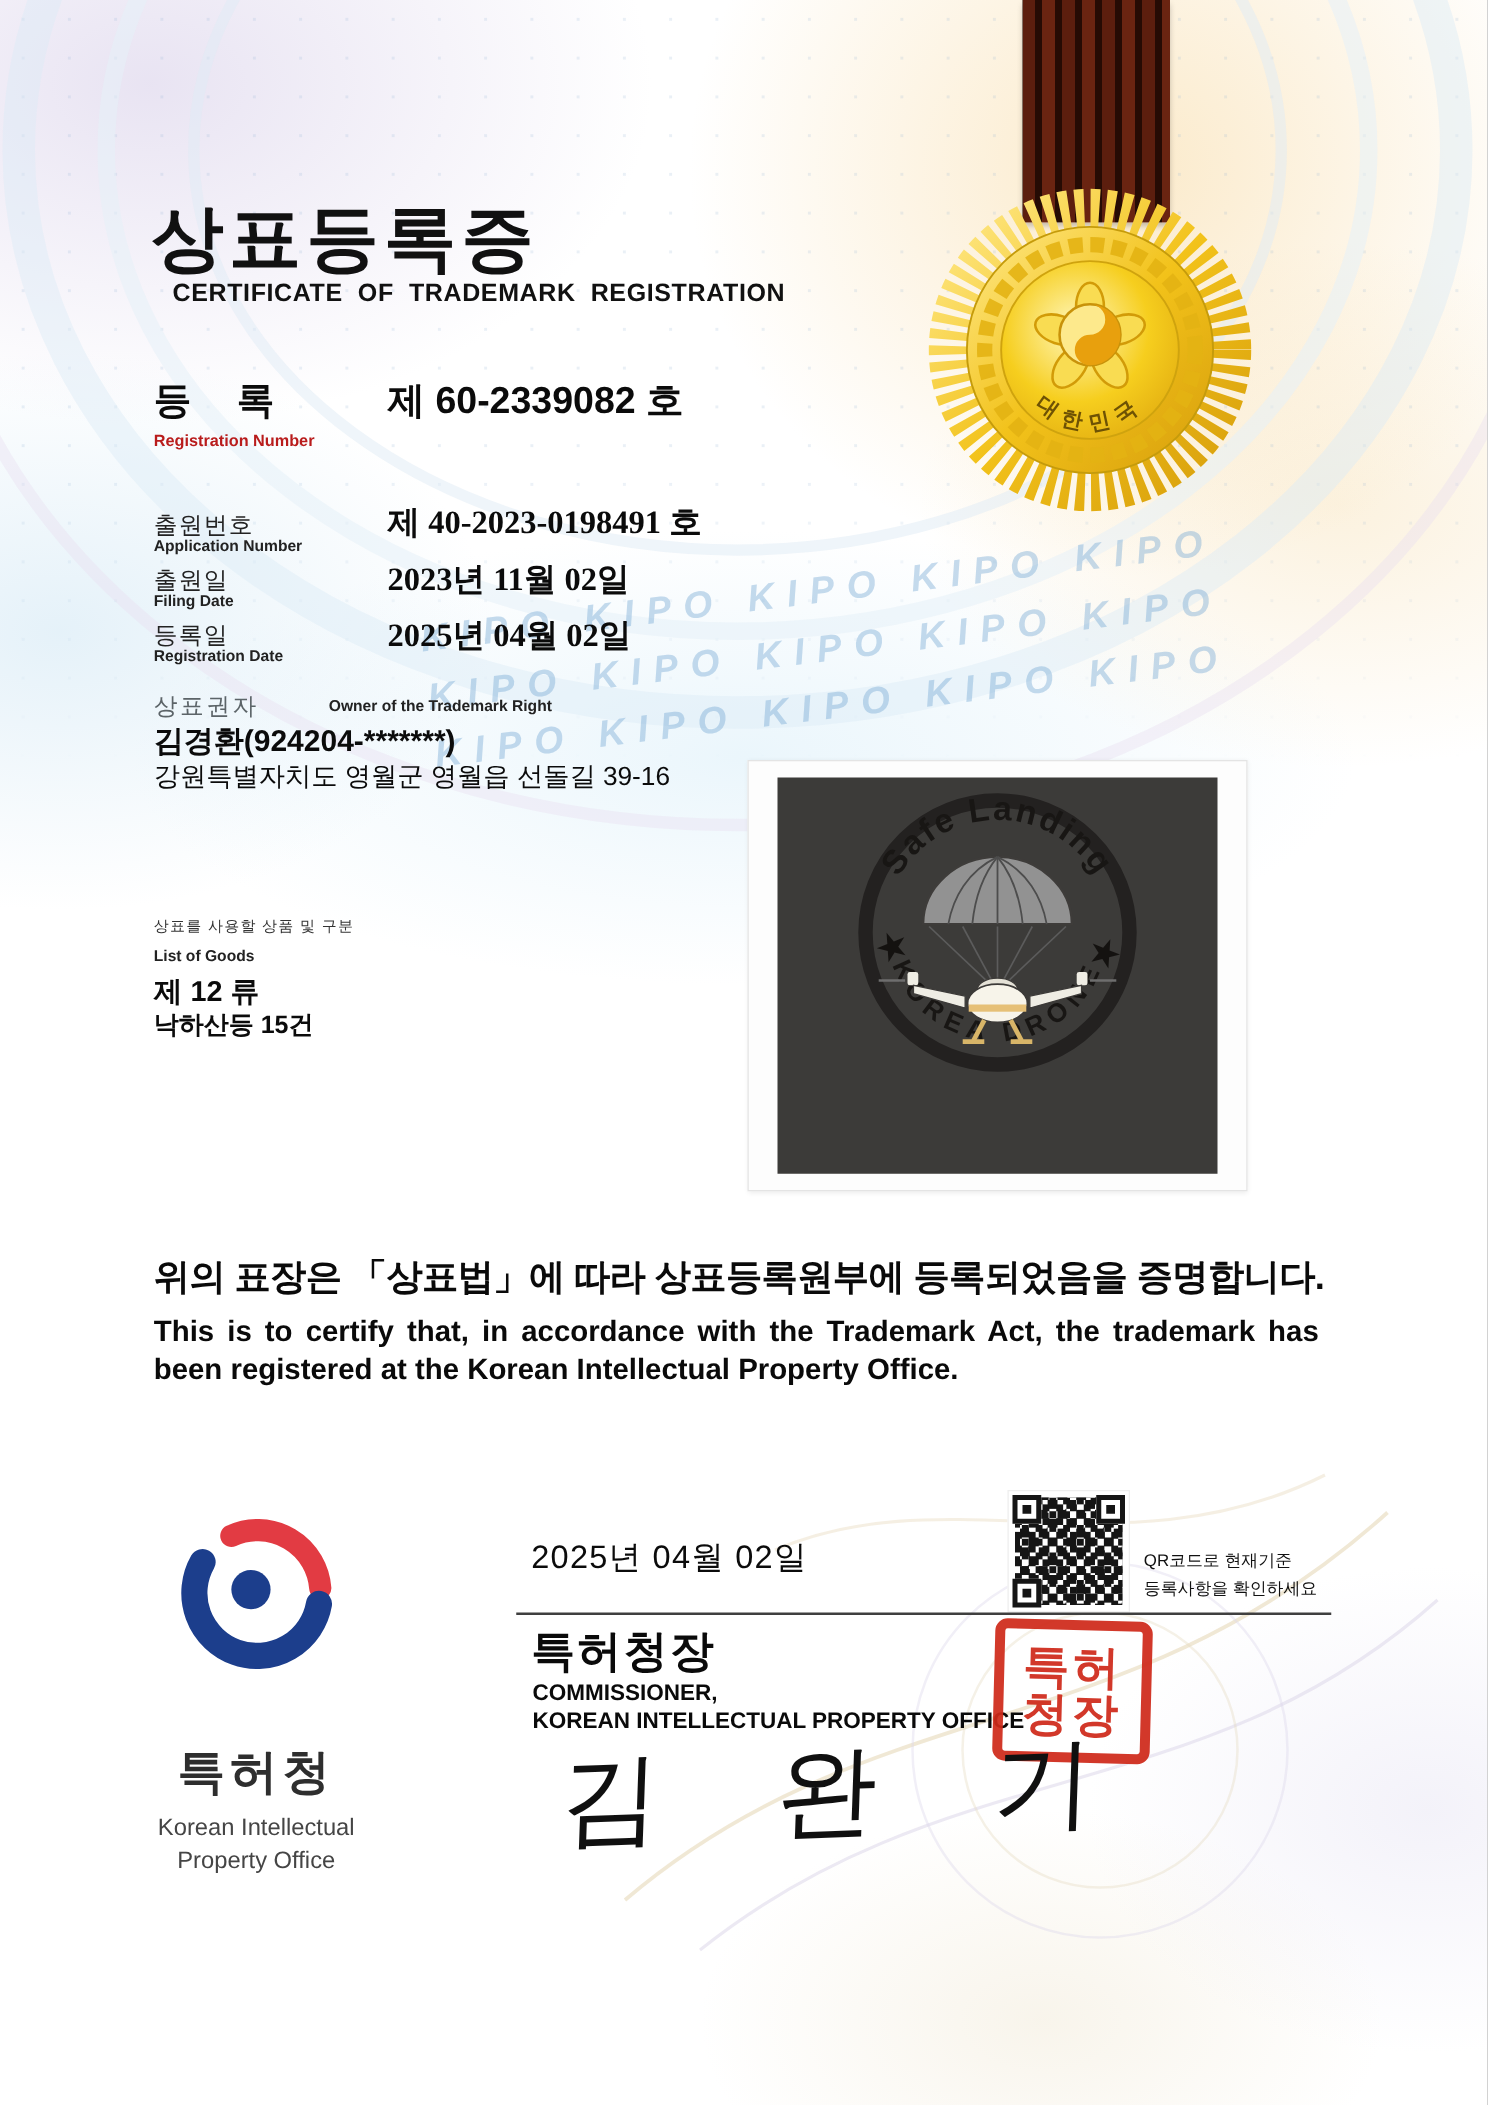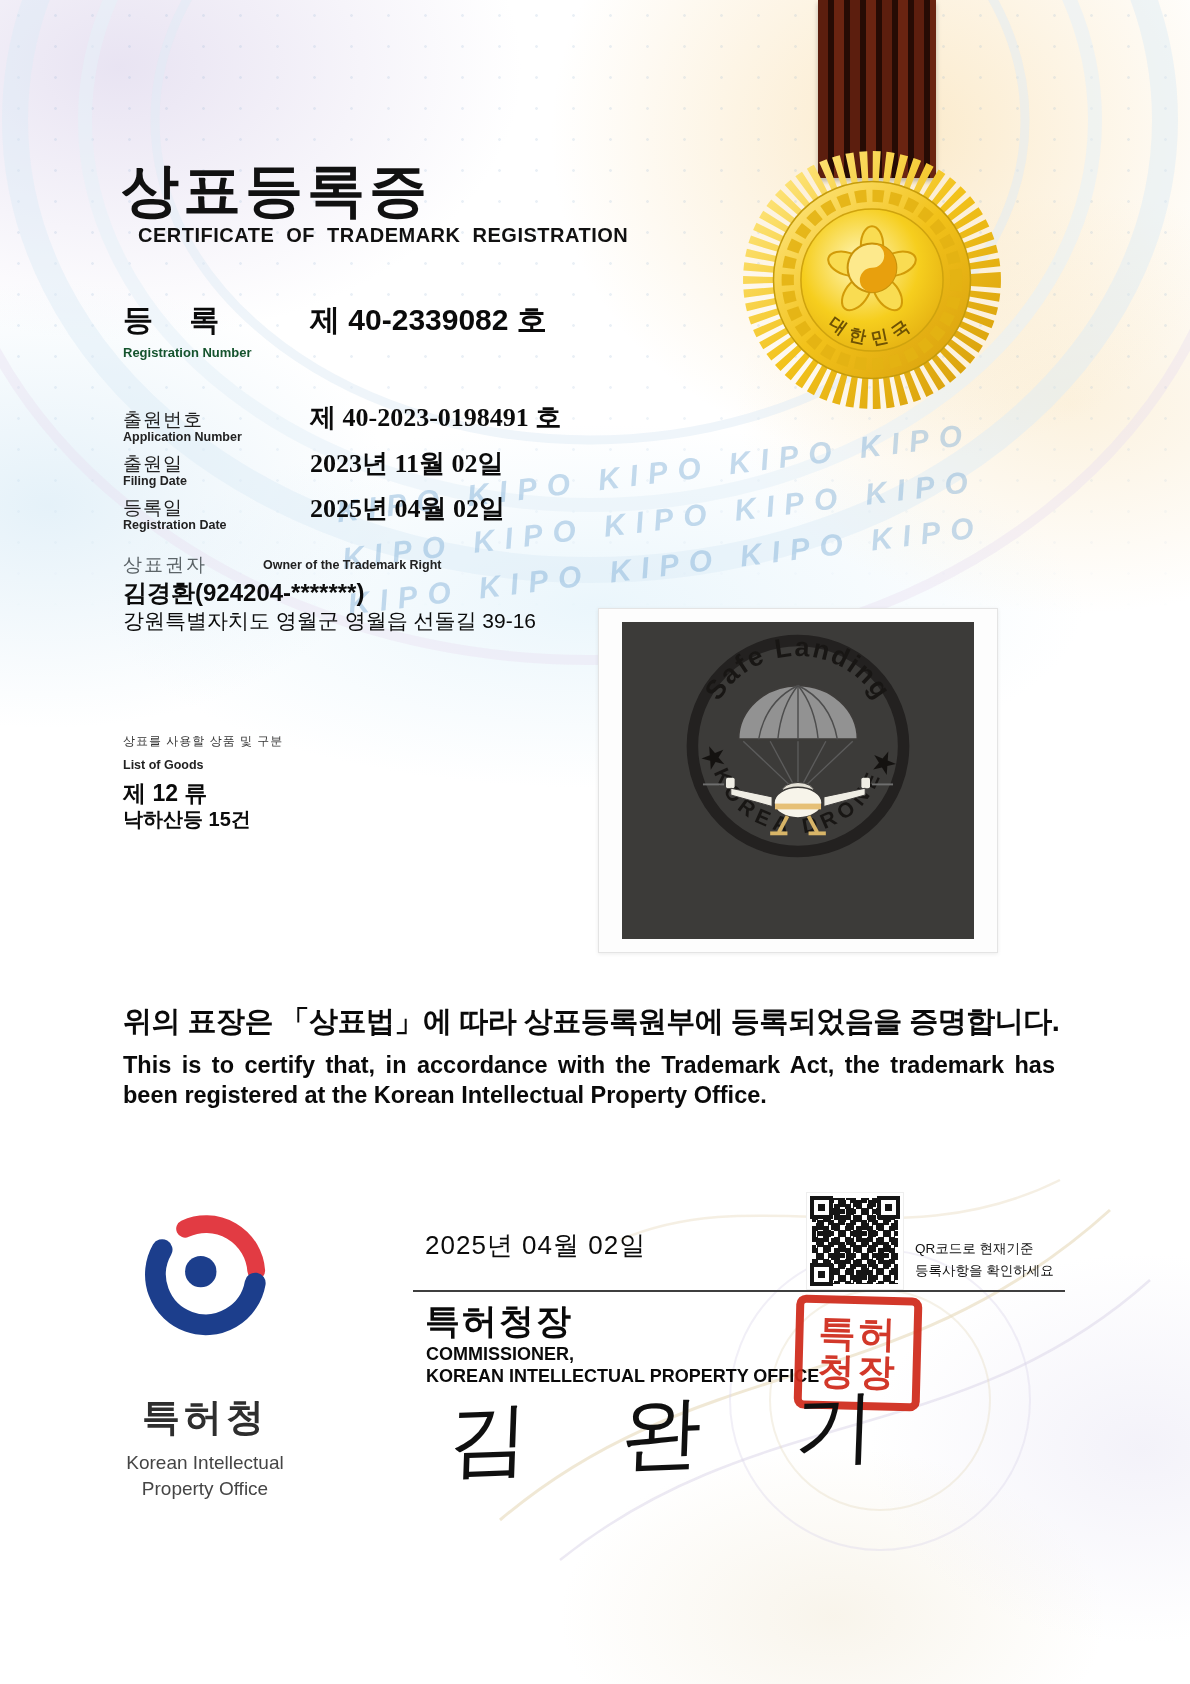--- a/index.html
+++ b/index.html
@@ -45,21 +45,21 @@
   .medal { position:absolute; left:740px; top:148px; width:264px; height:264px; }
   
   .title-kr { position:absolute; left:121px; top:152px; font-size:58px; font-weight:bold; color:#111; letter-spacing:4px; }
   .title-en { position:absolute; left:122px; top:224px; font-size:20px; font-weight:bold; color:#111; letter-spacing:.5px; word-spacing:6px;margin-left:16px; }
   
   .lbl-kr  { position:absolute; font-size:19px; color:#222; letter-spacing:1px; }
   .lbl-en  { position:absolute; font-size:12.5px; font-weight:bold; color:#222; }
   .val     { position:absolute; font-size:26px; font-weight:bold; color:#0b0b0b;font-family:Liberation Serif, serif; }
   .reg-label { position:absolute; left:123px; top:300px; font-size:30px; font-weight:bold; letter-spacing:14px; color:#0b0b0b; }
   .reg-value { position:absolute; left:310px; top:300px; font-size:30px; font-weight:bold; color:#0b0b0b; }
-  .reg-en    { position:absolute; left:123px; top:345px; font-size:13px; font-weight:bold; color:#14532d; }
+  .reg-en    { position:absolute; left:123px; top:345px; font-size:13px; font-weight:bold; color:#b91c1c; }
   .owner-label { position:absolute; left:123px; top:552px; font-size:19px; color:#5c6468; letter-spacing:2px; }
   .owner-en    { position:absolute; left:263px; top:558px; font-size:12.5px; font-weight:bold; color:#222; }
   .owner-name  { position:absolute; left:123px; top:577px; font-size:24px; font-weight:bold; color:#0b0b0b; }
   .owner-addr  { position:absolute; left:123px; top:607px; font-size:21px; font-weight:normal; color:#0b0b0b; }
   .goods-kr    { position:absolute; left:123px; top:733px; font-size:12px; color:#333; letter-spacing:1px; }
   .goods-en    { position:absolute; left:123px; top:758px; font-size:12.5px; font-weight:bold; color:#222; }
   .goods-class { position:absolute; left:123px; top:778px; font-size:23px; font-weight:bold; color:#0b0b0b; }
   .goods-items { position:absolute; left:123px; top:806px; font-size:20px; font-weight:bold; color:#0b0b0b; }
   
   .tm-frame {
@@ -184,21 +184,21 @@
     <path d="M 130,94 a 24,24 0 0 1 0,48 a 12,12 0 0 1 0,-24 a 12,12 0 0 0 0,-24 Z" fill="#e8a00d"></path>
     <text font-size="17" font-weight="bold" fill="#6e5204" letter-spacing="7" font-family="Liberation Sans, sans-serif">
       <textPath href="#medalArc" startOffset="50%" text-anchor="middle">대한민국</textPath>
     </text>
   </svg>
 
   <div class="title-kr">상표등록증</div>
   <div class="title-en">CERTIFICATE OF TRADEMARK REGISTRATION</div>
 
   <div class="reg-label">등 록</div>
-  <div class="reg-value">제 40-2339082 호</div>
+  <div class="reg-value">제 60-2339082 호</div>
   <div class="reg-en">Registration Number</div>
 
   <div class="lbl-kr" style="left:123px; top:407px;">출원번호</div>
   <div class="lbl-en" style="left:123px; top:430px;">Application Number</div>
   <div class="val" style="left:310px; top:400px;">제 40-2023-0198491 호</div>
 
   <div class="lbl-kr" style="left:123px; top:451px;">출원일</div>
   <div class="lbl-en" style="left:123px; top:474px;">Filing Date</div>
   <div class="val" style="left:310px; top:446px;">2023년 11월 02일</div>
 

